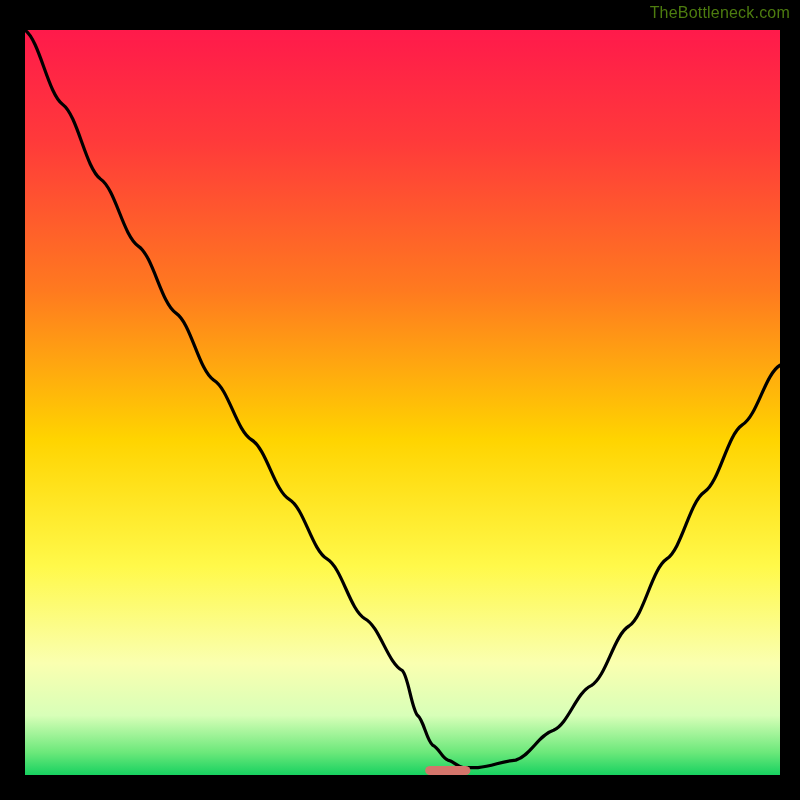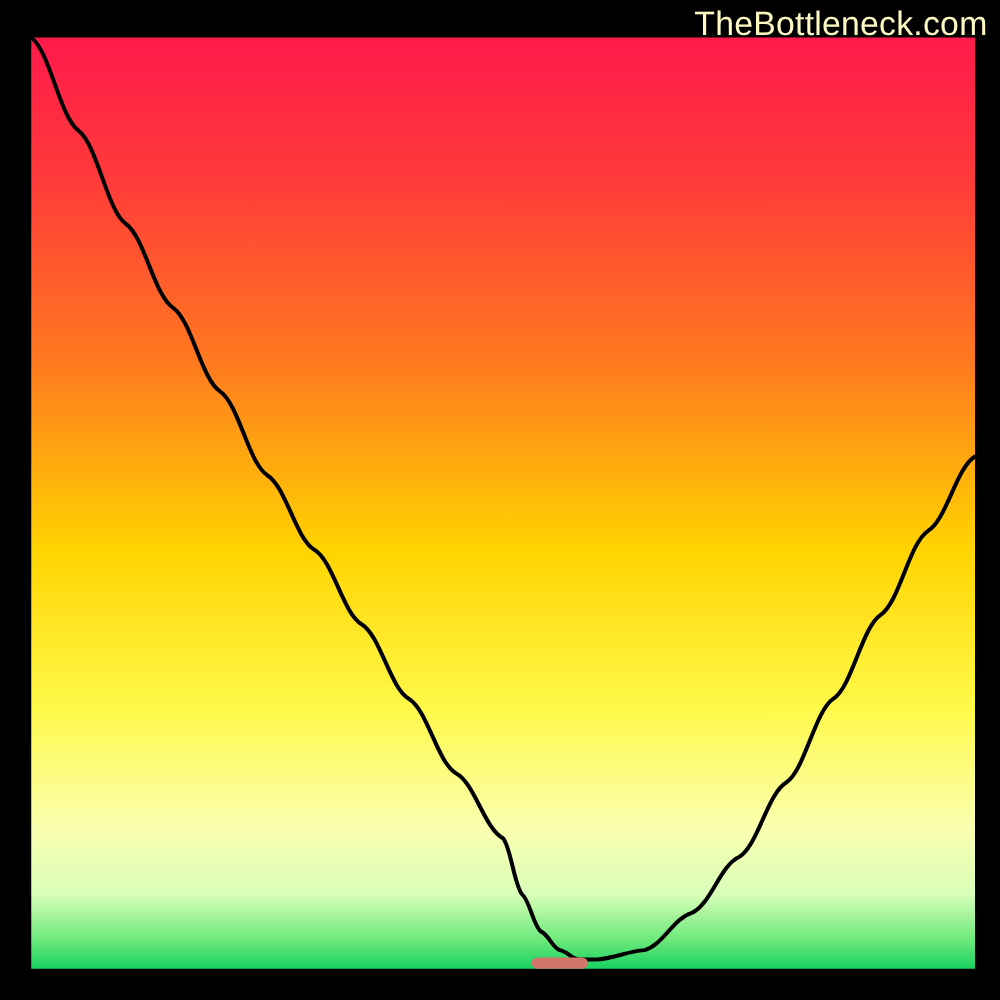--- a/index.html
+++ b/index.html
@@ -14,22 +14,22 @@
   .frame {
     position: relative;
     width: 800px;
     height: 800px;
     background: #000;
   }
   .watermark {
     position: absolute;
     top: 4px;
     right: 10px;
-    color: #fef9c3;
-    font-size: 27px;
+    color: #4d7c0f;
+    font-size: 16px;
     font-weight: 500;
     letter-spacing: 0.2px;
     z-index: 5;
   }
   svg.plot {
     position: absolute;
     top: 0;
     left: 0;
   }
 </style>

